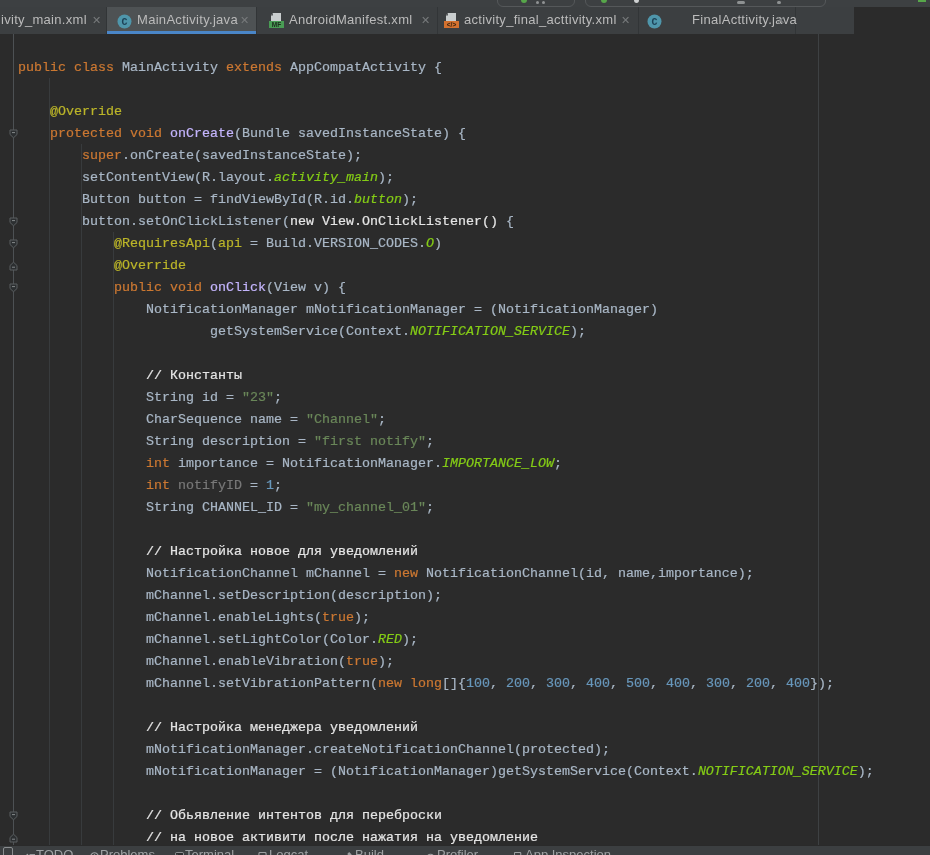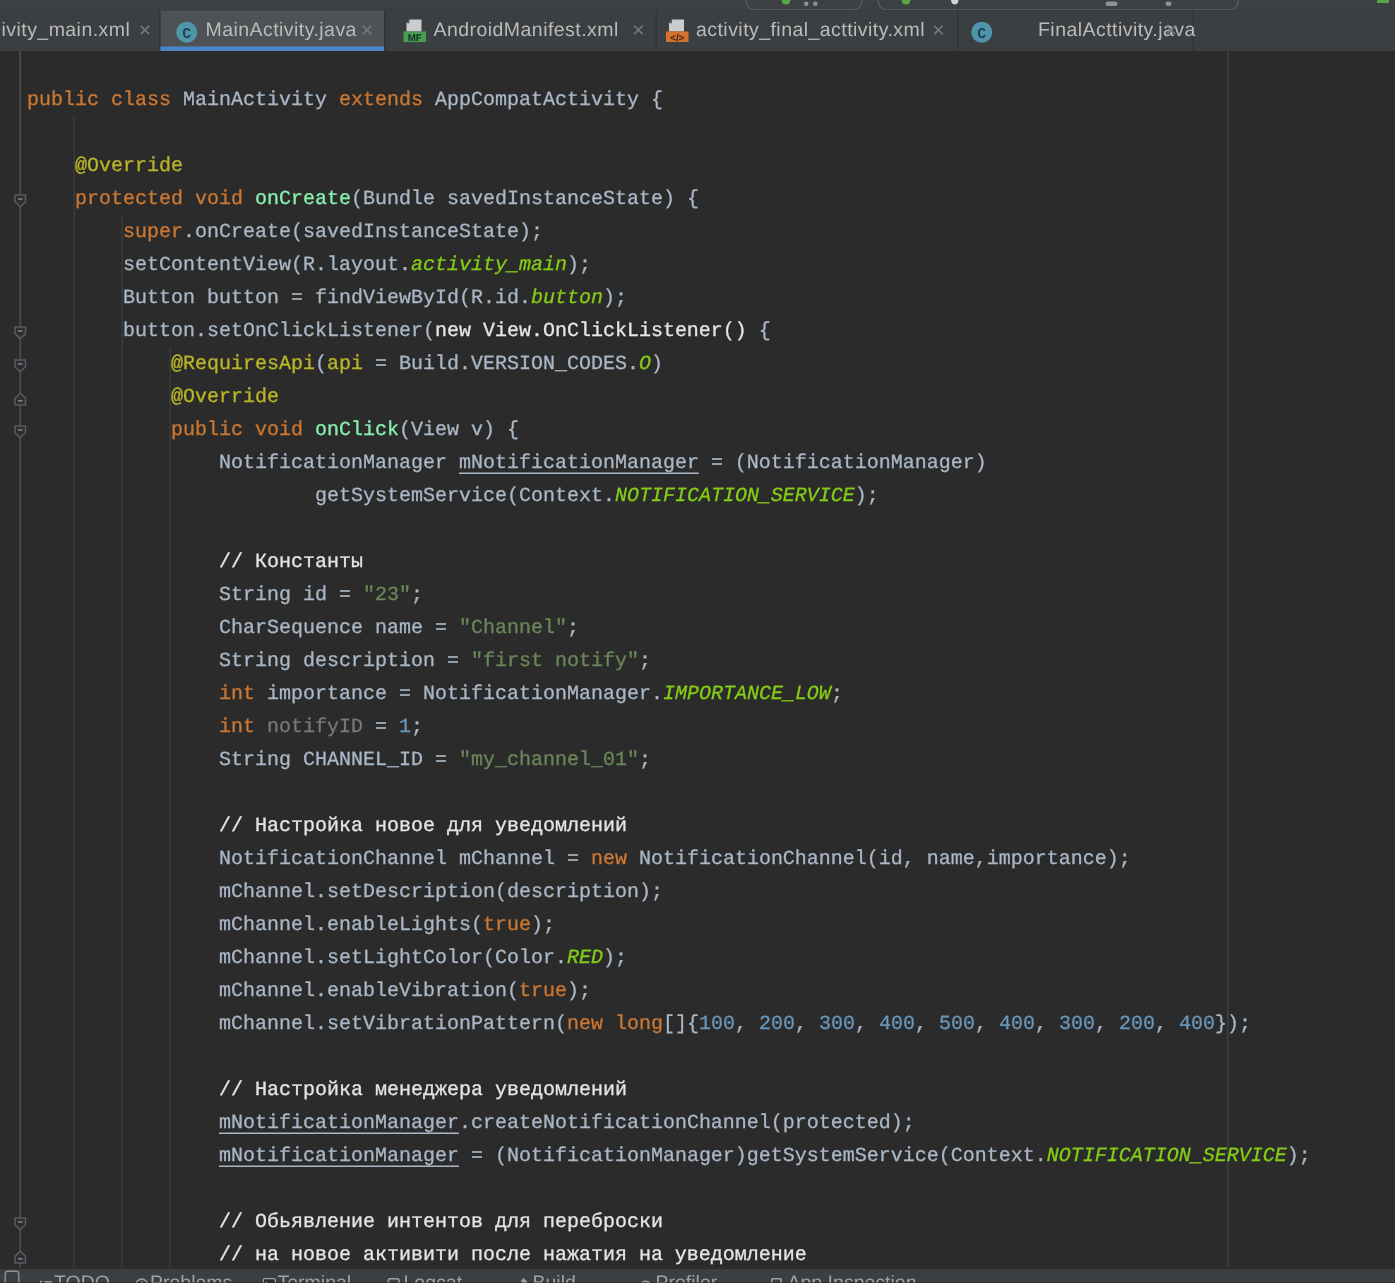--- a/index.html
+++ b/index.html
@@ -1,31 +1,31 @@
 <!DOCTYPE html>
 <html><head><meta charset="utf-8"><style>
 html,body{margin:0;padding:0;width:930px;height:855px;overflow:hidden;background:#2b2b2b;}
 body{position:relative;font-family:"Liberation Mono",monospace;}
 .abs{position:absolute;}
 #topstrip{position:absolute;left:0;top:0;width:930px;height:7px;background:#3d4042;overflow:hidden;}
 .widgetline{position:absolute;top:-8px;height:13px;border:1px solid #55585a;border-radius:6px;background:transparent;}
-#tabbar{position:absolute;left:0;top:7px;width:930px;height:27px;background:#3c3f41;}
+#tabbar{position:absolute;left:0;top:7px;width:854px;height:27px;background:#3c3f41;}
 .tabsep{position:absolute;top:0;width:1px;height:27px;background:#323537;}
 .tabtext{position:absolute;font-family:"Liberation Sans",sans-serif;font-size:13px;letter-spacing:0.3px;color:#bbbbbb;top:5px;white-space:nowrap;}
 .tabx{position:absolute;font-family:"Liberation Sans",sans-serif;font-size:11px;color:#777a7c;top:7px;}
 #seltab{position:absolute;left:107px;top:0;width:149px;height:27px;background:#4e5254;}
 #underline{position:absolute;left:107px;top:24px;width:149px;height:3px;background:#4a86c8;}
 #editor{position:absolute;left:0;top:34px;width:930px;height:811px;background:#2b2b2b;overflow:hidden;}
 .guide{position:absolute;width:1px;background:#383b3d;}
 #gutterline{position:absolute;left:13px;top:0;width:1px;height:811px;background:#4d5154;}
 #margin{position:absolute;left:818px;top:0;width:1px;height:811px;background:#3e4143;}
 #code{position:absolute;left:18px;top:23px;font-size:13.3333px;line-height:22px;white-space:pre;color:#a9b7c6;-webkit-text-stroke:0.2px;}
 .k{color:#cc7832}.t{color:#a9b7c6}.c{color:#e5e5e5}.s{color:#6a8759}.n{color:#6897bb}
-.f{color:#84cc16;font-style:italic}.a{color:#bbb529}.d{color:#86efac}.g{color:#787878}
-.u{text-decoration:underline;text-underline-offset:3px;}
+.f{color:#84cc16;font-style:italic}.a{color:#bbb529}.d{color:#c4b5fd}.g{color:#787878}
+.u{text-underline-offset:3px;}
 .fold{position:absolute;left:8px;}
 #status{position:absolute;left:0;top:845px;width:930px;height:10px;background:#3c3f41;border-top:1px solid #2a2a2a;box-sizing:border-box;}
 .sbitem{position:absolute;top:1px;font-family:"Liberation Sans",sans-serif;font-size:13px;color:#9fa2a4;white-space:nowrap;}
 .sbicon{position:absolute;top:2px;}
 .sbicon svg{width:9px;height:9px;}
 </style></head>
 <body>
 <div id="topstrip">
   <div class="widgetline" style="left:497px;width:76px;"></div>
   <div class="widgetline" style="left:585px;width:239px;"></div>

